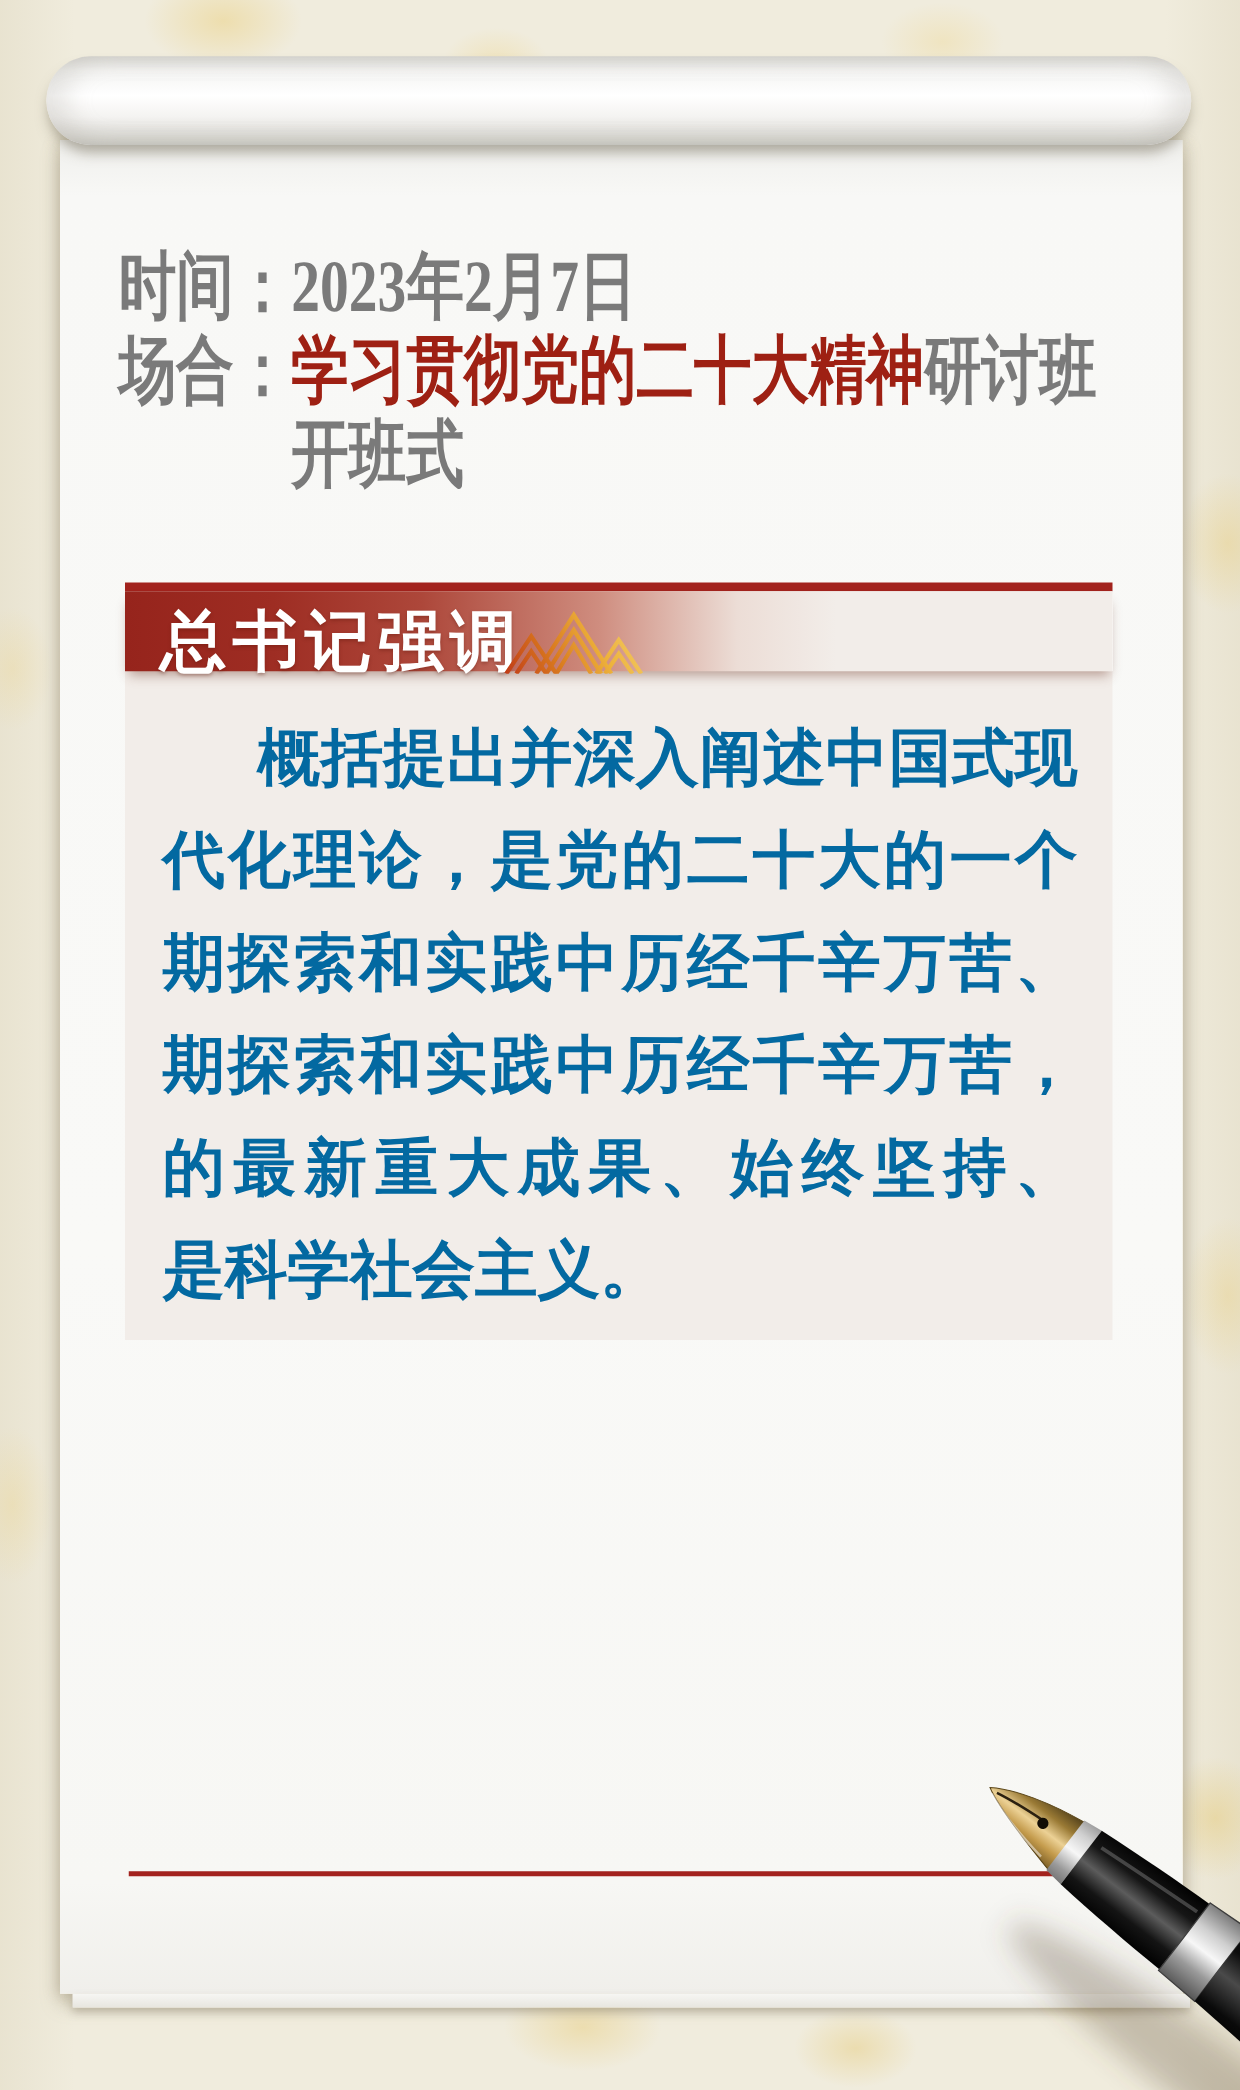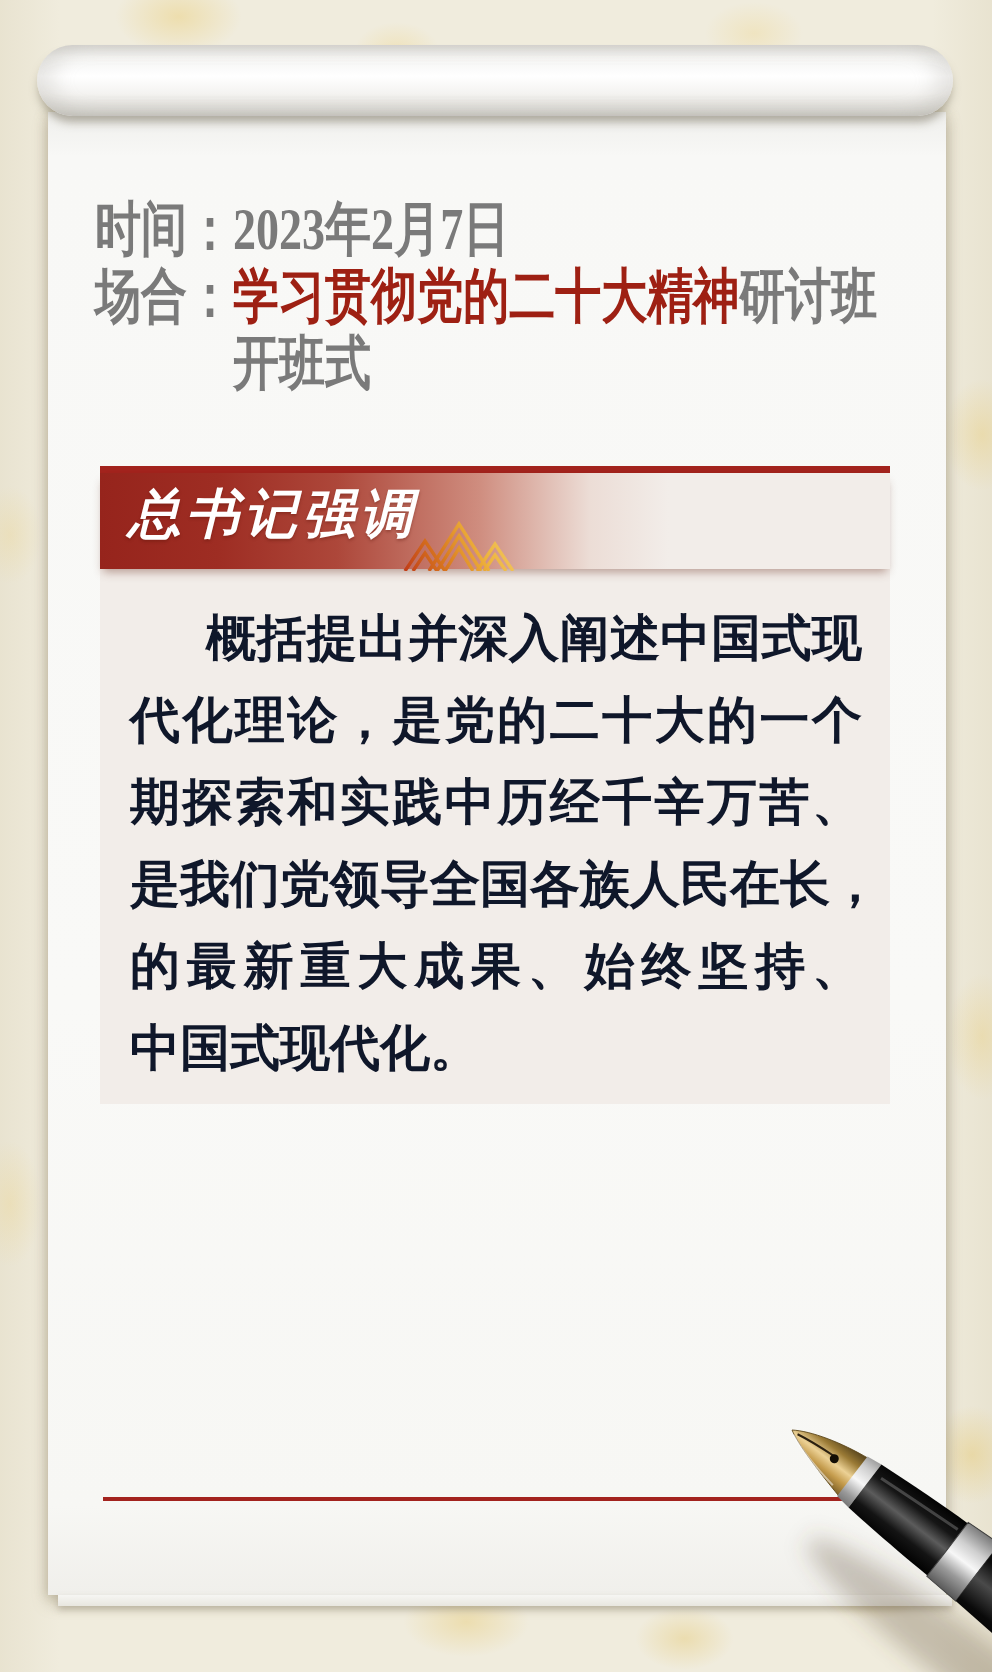--- a/index.html
+++ b/index.html
@@ -43,34 +43,33 @@
     position:absolute;left:95px;top:196px;color:#7a7a7a;font-weight:bold;
     font-size:59px;line-height:67px;transform:scaleX(.78);transform-origin:0 0;white-space:nowrap;
   }
   .meta-row{display:flex;}
   .meta-label{flex:0 0 auto;}
   .meta .hl{color:#9e2013;}
   
   .card{position:absolute;left:100px;top:466px;width:790px;}
   .card-topline{height:7px;background:#a2231d;}
   .card-band{
-    position:relative;height:96px;
+    position:relative;height:64px;
     background:linear-gradient(90deg,#96241c 0%,#9e2d23 15%,#ad473a 30%,#cf8d7f 48%,#ecddd6 62%,#f2ede9 72%,#f2ede9 100%);
     box-shadow:0 6px 9px -3px rgba(110,55,40,.45);
-    font-style:italic;
   }
   .card-band-title{
     position:absolute;left:28px;top:0;line-height:82px;color:#ffffff;
     font-size:53px;font-weight:bold;letter-spacing:5px;
     text-shadow:0 2px 3px rgba(90,20,10,.35);
   }
   .mountain{position:absolute;left:303px;bottom:-2px;width:112px;height:52px;}
   .card-body{background:#f2ede9;padding:28px 28px 15px 30px;}
   .qline{
-    font-size:50px;line-height:82px;font-weight:bold;color:#0f172a;
+    font-size:50px;line-height:82px;font-weight:bold;color:#0369a1;
     text-align:justify;text-align-last:justify;white-space:nowrap;
     font-family:"Liberation Serif","DejaVu Serif",serif;
   }
   .qline.indent{padding-left:76px;}
   .qline.last{text-align-last:left;}
   
   .bottom-rule{position:absolute;left:103px;top:1497px;width:749px;height:4px;background:#a3231e;}
   
   .pen-svg{position:absolute;left:690px;top:1316px;width:302px;height:356px;}
 </style>
@@ -117,23 +116,23 @@
           <path d="M42,52 L56,29 L70,52"></path>
           <path d="M74,52 L92,25 L110,52"></path>
           <path d="M81,52 L92,36 L103,52"></path>
         </g>
       </svg>
     </div>
     <div class="card-body">
       <div class="qline indent">概括提出并深入阐述中国式现</div>
       <div class="qline">代化理论，是党的二十大的一个</div>
       <div class="qline">期探索和实践中历经千辛万苦、</div>
-      <div class="qline">是我们党领导全国各族人民在长，</div>
+      <div class="qline">期探索和实践中历经千辛万苦，</div>
       <div class="qline">的最新重大成果、始终坚持、</div>
-      <div class="qline last">中国式现代化。</div>
+      <div class="qline last">是科学社会主义。</div>
     </div>
   </div>
 
   <div class="bottom-rule"></div>
 
   <svg class="pen-svg" viewBox="0 0 302 356">
     <defs>
       <linearGradient id="nibG" x1="0" y1="-26" x2="0" y2="26" gradientUnits="userSpaceOnUse">
         <stop offset="0" stop-color="#4a3a18"></stop>
         <stop offset=".28" stop-color="#9a7a35"></stop>

